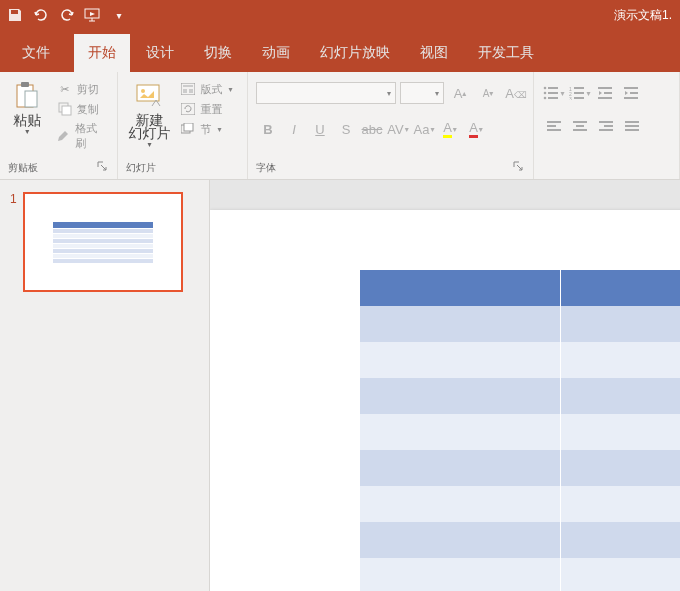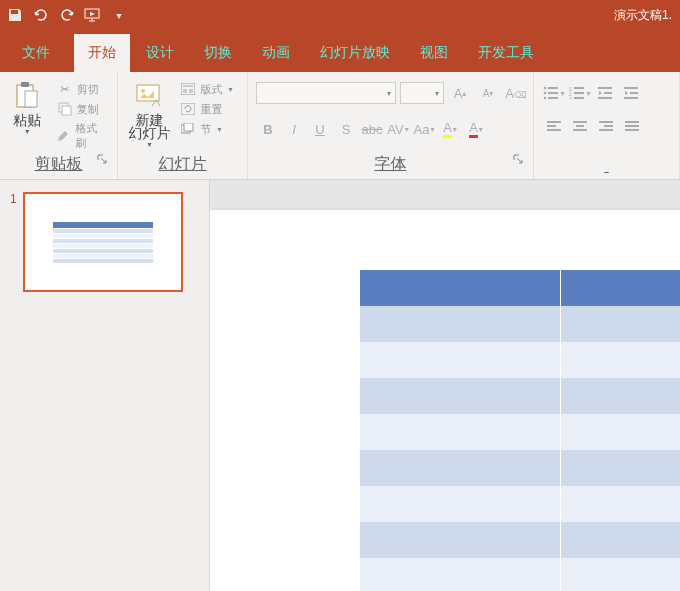--- a/index.html
+++ b/index.html
@@ -4,27 +4,27 @@
 <style>
 * { box-sizing: border-box; margin: 0; padding: 0; font-family: "Microsoft YaHei", sans-serif; }
 body { width: 680px; height: 591px; overflow: hidden; background: #fff; }
 
 .titlebar { background: #b8472a; height: 30px; display: flex; align-items: center; padding: 0 6px; }
 .titlebar .qat { display: flex; gap: 8px; align-items: center; }
 .titlebar .qat .icon { width: 18px; height: 18px; color: #fff; opacity: 0.95; display: flex; align-items: center; justify-content: center; }
 .titlebar .title { margin-left: auto; color: #fff; font-size: 12px; padding-right: 2px; white-space: nowrap; }
 
 .tabbar { background: #b8472a; height: 42px; display: flex; align-items: flex-end; padding: 0 8px; gap: 2px; }
-.tab { color: #5eead4; font-size: 14px; padding: 10px 14px 10px; cursor: pointer; }
+.tab { color: #e5e5e5; font-size: 14px; padding: 10px 14px 10px; cursor: pointer; }
 .tab.active { background: #f3f2f1; color: #b8472a; margin-left: 8px; }
 
 .ribbon { background: #f3f2f1; height: 108px; border-bottom: 1px solid #d8d6d3; display: flex; position: relative; }
 .group { border-right: 1px solid #e1dfdc; padding: 4px 8px 2px; display: flex; flex-direction: column; align-items: center; position: relative; }
 .group .controls { flex: 1; display: flex; align-items: flex-start; gap: 6px; }
-.group .group-label { font-size: 16px; color: #666; padding: 2px 0; width: 100%; text-align: center; position: relative; text-decoration: underline; }
+.group .group-label { font-size: 10px; color: #666; padding: 2px 0; width: 100%; text-align: left; position: relative; }
 .group .group-label .launcher { position: absolute; right: 0; top: 2px; width: 12px; height: 12px; color: #888; }
 
 .btn-big { width: 42px; display: flex; flex-direction: column; align-items: center; gap: 2px; padding-top: 4px; cursor: pointer; }
 .btn-big .icon { width: 32px; height: 32px; display: flex; align-items: center; justify-content: center; }
 .btn-big .label { font-size: 14px; color: #444; line-height: 13px; text-align: center; }
 .btn-big .caret { font-size: 8px; color: #666; margin-top: -2px; }
 
 .small-stack { display: flex; flex-direction: column; gap: 2px; padding-top: 4px; }
 .small-btn { display: flex; align-items: center; gap: 4px; font-size: 11px; color: #999; padding: 1px 4px; cursor: pointer; }
 .small-btn .icon { width: 16px; height: 16px; display: flex; align-items: center; justify-content: center; color: #999; }

